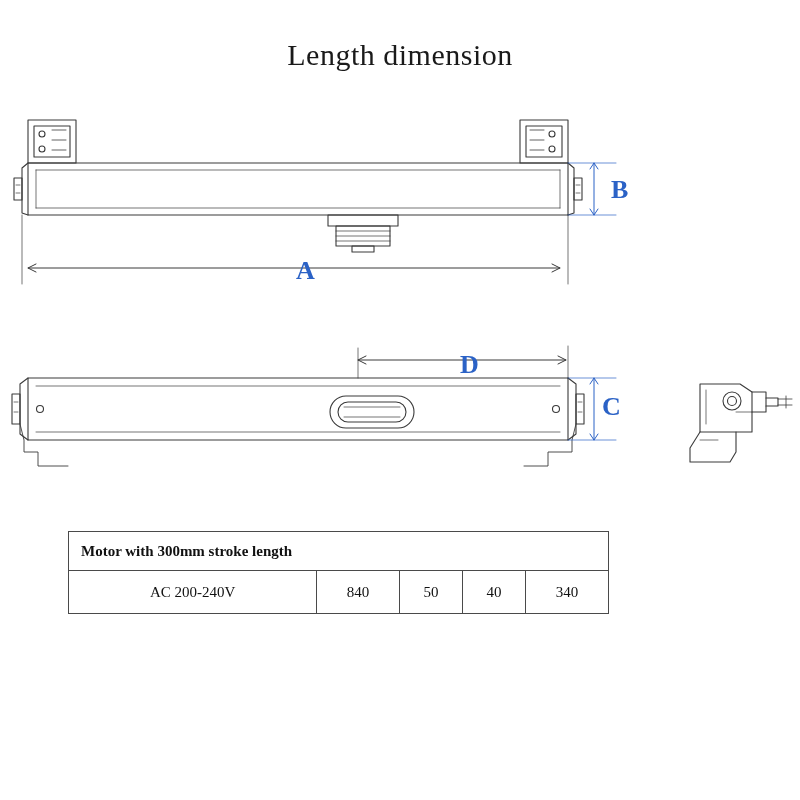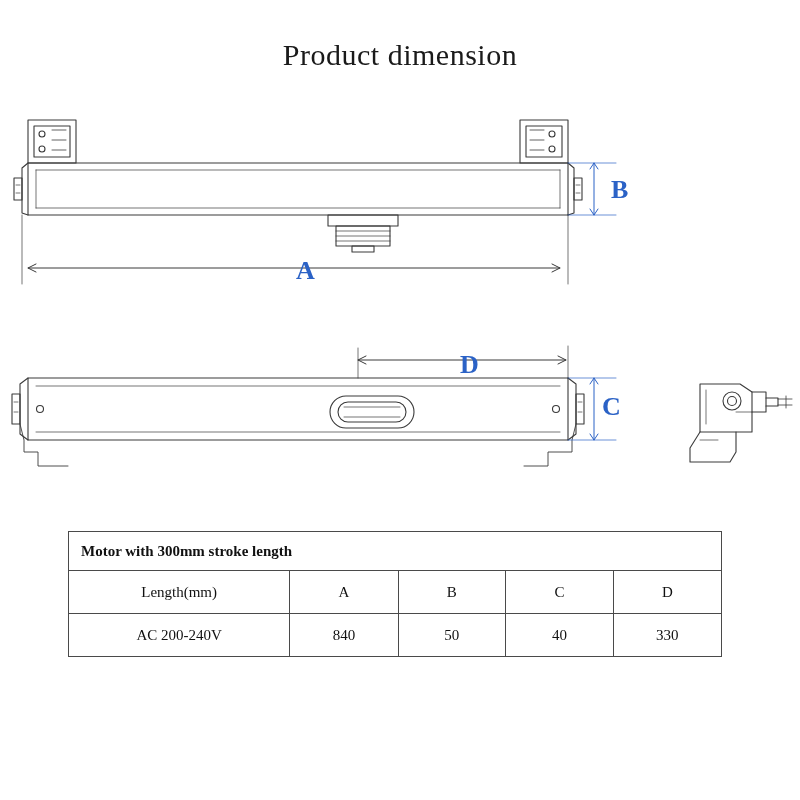--- a/index.html
+++ b/index.html
@@ -45,21 +45,21 @@
     font-weight: bold;
     font-style: normal;
     font-size: 26px;
     color: #2b62c6;
   }
   
   .spec-table {
     position: absolute;
     left: 68px;
     top: 531px;
-    width: 654px;
+    width: 541px;
     border-collapse: collapse;
     font-family: "Liberation Serif", serif;
     font-size: 15px;
     color: #111;
     background: #fff;
   }
   .spec-table td, .spec-table th {
     border: 1px solid #4a4a4a;
     height: 42px;
     text-align: center;
@@ -75,21 +75,21 @@
     height: 38px;
   }
   .col-name { width: 226px; }
   .col-v { width: 107px; }
 </style>
 </head>
 <body>
 
 <div id="page">
 
-  <div class="title">Product dimension</div>
+  <div class="title">Length dimension</div>
 
   <svg class="drawing" viewBox="0 0 800 800">
     <g fill="none" stroke="#3a3a3a" stroke-width="1.1" stroke-linejoin="round" stroke-linecap="round">
 
       <g>
 
         <path d="M28 120 L76 120 L76 163 L28 163 Z"></path>
         <path d="M34 126 L70 126 L70 157 L34 157 Z"></path>
         <circle cx="42" cy="134" r="3"></circle>
         <circle cx="42" cy="149" r="3"></circle>
@@ -195,29 +195,22 @@
   <div class="dim-label" style="left:611px; top:175px;">B</div>
   <div class="dim-label" style="left:602px; top:392px;">C</div>
   <div class="dim-label" style="left:460px; top:350px;">D</div>
 
   <table class="spec-table">
     <tbody>
       <tr class="head-row">
         <td colspan="5">Motor with 300mm stroke length</td>
       </tr>
       <tr>
-        <td class="col-name">Length(mm)</td>
-        <td class="col-v">A</td>
-        <td class="col-v">B</td>
-        <td class="col-v">C</td>
-        <td class="col-v">D</td>
-      </tr>
-      <tr>
         <td>AC 200-240V</td>
         <td>840</td>
         <td>50</td>
         <td>40</td>
-        <td>330</td>
+        <td>340</td>
       </tr>
     </tbody>
   </table>
 
 </div>
 
 </body></html>

